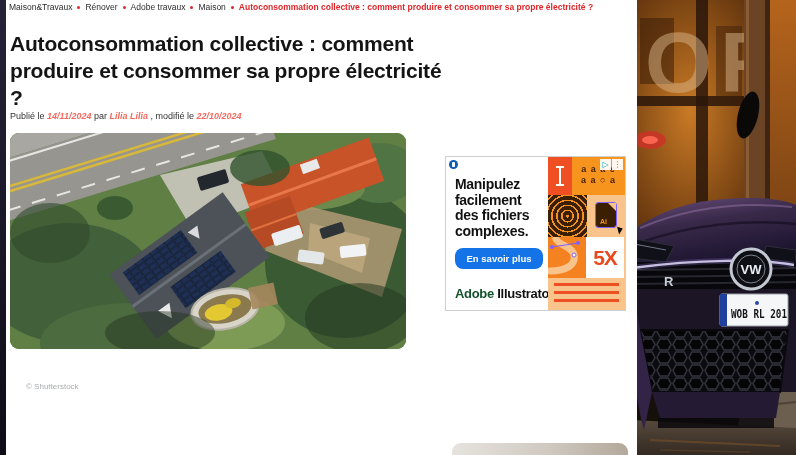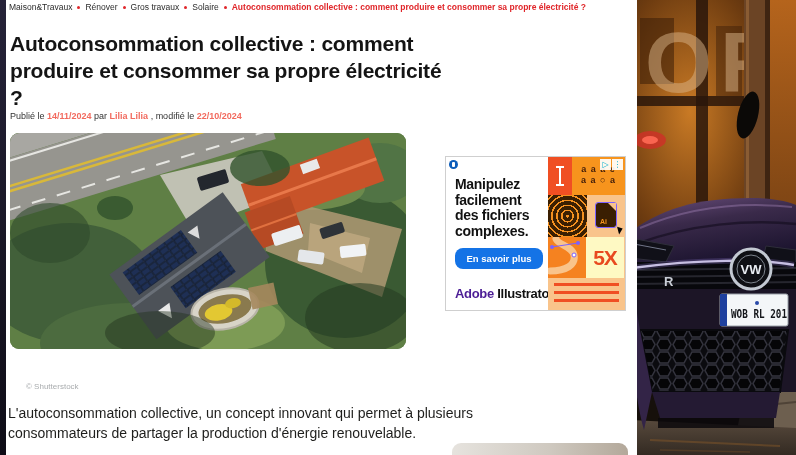--- a/index.html
+++ b/index.html
@@ -20,21 +20,21 @@
                 font-size:8.5px; color:#2b2b2b; white-space:nowrap; overflow:hidden; }
   .crumb { cursor:pointer; }
   .crumb-dot { width:3px; height:3px; border-radius:50%; background:#e0262a; flex:0 0 auto; }
   .crumb-current { color:#e0262a; font-weight:700; overflow:hidden; text-overflow:clip; }
 
   
   .article-title { position:absolute; top:31px; left:4px; width:448px;
                    font-size:21px; line-height:1.28; font-weight:800;
                    letter-spacing:-0.2px; color:#141414; }
   .byline { position:absolute; top:111px; left:4px; font-size:9px; color:#333; }
-  .byline .lnk { color:#f26a5e; font-weight:600; cursor:pointer; }
+  .byline .lnk { color:#f26a5e; font-weight:600; cursor:pointer;font-style:italic; }
 
   
   .hero { position:absolute; top:133px; left:4px; width:396px; height:216px;
           border-radius:9px; overflow:hidden; background:#5f7f45; }
   .hero svg { display:block; width:100%; height:100%; }
 
   .img-caption { position:absolute; top:382px; left:20px; font-size:8px; color:#a9acae; }
 
   .intro { position:absolute; top:403px; left:2px; width:522px;
            font-size:14px; line-height:20px; color:#1e1e1c; }
@@ -43,21 +43,21 @@
   .ad { position:absolute; top:156px; left:439px; width:181px; height:155px;
         background:#fff; border:1px solid #cfcfcf; display:flex; cursor:pointer; }
   .ad-left { position:relative; width:102px; padding:20px 0 8px 9px; }
   .ad-headline { width:92px; font-size:14px; line-height:1.12; font-weight:700;
                  color:#111; letter-spacing:-0.3px; }
   .ad-cta { margin-top:8px; width:88px; height:21px; border:none; border-radius:8px;
             background:#1473e6; color:#fff; font-size:9.5px; font-weight:700;
             font-family:"Liberation Sans", sans-serif; cursor:pointer; }
   .ad-logo { position:absolute; left:9px; bottom:9px; font-size:13px; font-weight:800;
              letter-spacing:-0.3px; white-space:nowrap; }
-  .ad-logo .adobe { color:#4c1d95; }
+  .ad-logo .adobe { color:#14532d; }
   .ad-logo .product { color:#111; }
   .ad-badge { position:absolute; top:3px; left:3px; width:9px; height:9px; border-radius:50%;
               background:#0c5dba; }
   .ad-badge::after { content:""; position:absolute; left:3px; top:2px; width:3px; height:5px;
                      background:#fff; border-radius:1px; }
   .ad-choices { position:absolute; top:2px; right:2px; display:flex; gap:1px; z-index:3; }
   .ad-choices span { display:block; width:11px; height:11px; line-height:11px; text-align:center;
                      font-size:8px; color:#00aecd; background:rgba(255,255,255,.92); cursor:pointer; }
 
   
@@ -77,21 +77,21 @@
   .ai-doc { position:absolute; left:9px; top:8px; width:20px; height:24px; background:#3a1f02;
             border-radius:2px; outline:1px solid #7b61ff; }
   .ai-doc::before { content:""; position:absolute; right:0; top:0;
                     border:4px solid #f9c48b; border-left-color:transparent; border-bottom-color:transparent; }
   .ai-doc::after { content:"Ai"; position:absolute; left:4px; bottom:2px; font-size:7px;
                    font-weight:700; color:#f7941d; }
   .ai-cursor { position:absolute; right:2px; bottom:3px; width:0; height:0;
                border-left:5px solid #000; border-top:3px solid transparent;
                border-bottom:5px solid transparent; transform:rotate(-15deg); }
   .t-curve { left:0; top:80px; width:38px; height:41px; background:#f58220; }
-  .t-5x { left:38px; top:80px; width:38px; height:41px; background:#fef9c3;
+  .t-5x { left:38px; top:80px; width:38px; height:41px; background:#ffffff;
           display:flex; align-items:center; justify-content:center;
           font-size:21px; font-weight:800; letter-spacing:-1px; color:#e8491f; }
   .t-stripes { left:0; top:121px; width:77px; height:32px; background:#f9c48b; }
   .t-stripes::before { content:""; position:absolute; inset:5px 6px;
         background:repeating-linear-gradient(180deg,#f04f23 0 3px,#f9c48b 3px 8px); }
 
   
   .next-card { position:absolute; top:443px; left:446px; width:176px; height:12px;
                border-radius:9px 9px 0 0; cursor:pointer;
                background:linear-gradient(90deg,#e6e3de,#cfc9c0 55%,#b3a89a); }
@@ -195,23 +195,23 @@
     </g>
   </svg>
 
   <div id="content-panel">
 
     <nav class="breadcrumb">
       <span class="crumb">Maison&amp;Travaux</span>
       <span class="crumb-dot"></span>
       <span class="crumb">Rénover</span>
       <span class="crumb-dot"></span>
-      <span class="crumb">Gros travaux</span>
+      <span class="crumb">Adobe travaux</span>
       <span class="crumb-dot"></span>
-      <span class="crumb">Solaire</span>
+      <span class="crumb">Maison</span>
       <span class="crumb-dot"></span>
       <span class="crumb-current">Autoconsommation collective : comment produire et consommer sa propre électricité ?</span>
     </nav>
 
     <h1 class="article-title">Autoconsommation collective : comment produire et consommer sa propre électricité ?</h1>
 
     <div class="byline">
       <span>Publié le </span><span class="lnk">14/11/2024</span><span> par </span><span class="lnk">Lilia Lilia</span><span> , modifié le </span><span class="lnk">22/10/2024</span>
     </div>
 
@@ -282,21 +282,20 @@
         <ellipse cx="40" cy="100" rx="40" ry="30" fill="#2f4a2b" opacity="0.6"></ellipse>
         <ellipse cx="150" cy="200" rx="55" ry="22" fill="#21301d" opacity="0.45"></ellipse>
         <ellipse cx="350" cy="185" rx="55" ry="35" fill="#243a20" opacity="0.55"></ellipse>
         <ellipse cx="250" cy="35" rx="30" ry="18" fill="#31522c" opacity="0.8"></ellipse>
         <ellipse cx="105" cy="75" rx="18" ry="12" fill="#31522c" opacity="0.8"></ellipse>
       </svg>
     </figure>
 
     <div class="img-caption">© Shutterstock</div>
 
-    <p class="intro">L'autoconsommation collective, un concept innovant qui permet à plusieurs consommateurs de partager la production d'énergie renouvelable.</p>
 
     <div class="ad">
       <span class="ad-badge"></span>
       <div class="ad-choices">
         <span>▷</span>
         <span>⋮</span>
       </div>
       <div class="ad-left">
         <div class="ad-headline">Manipulez facilement des fichiers complexes.</div>
         <button class="ad-cta">En savoir plus</button>

